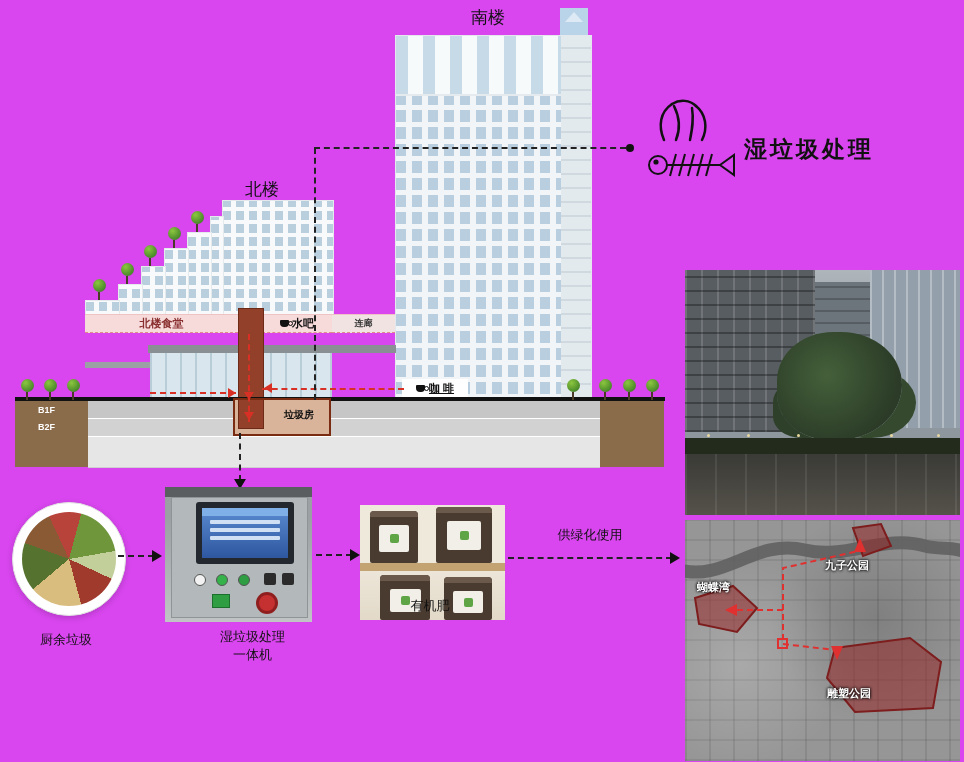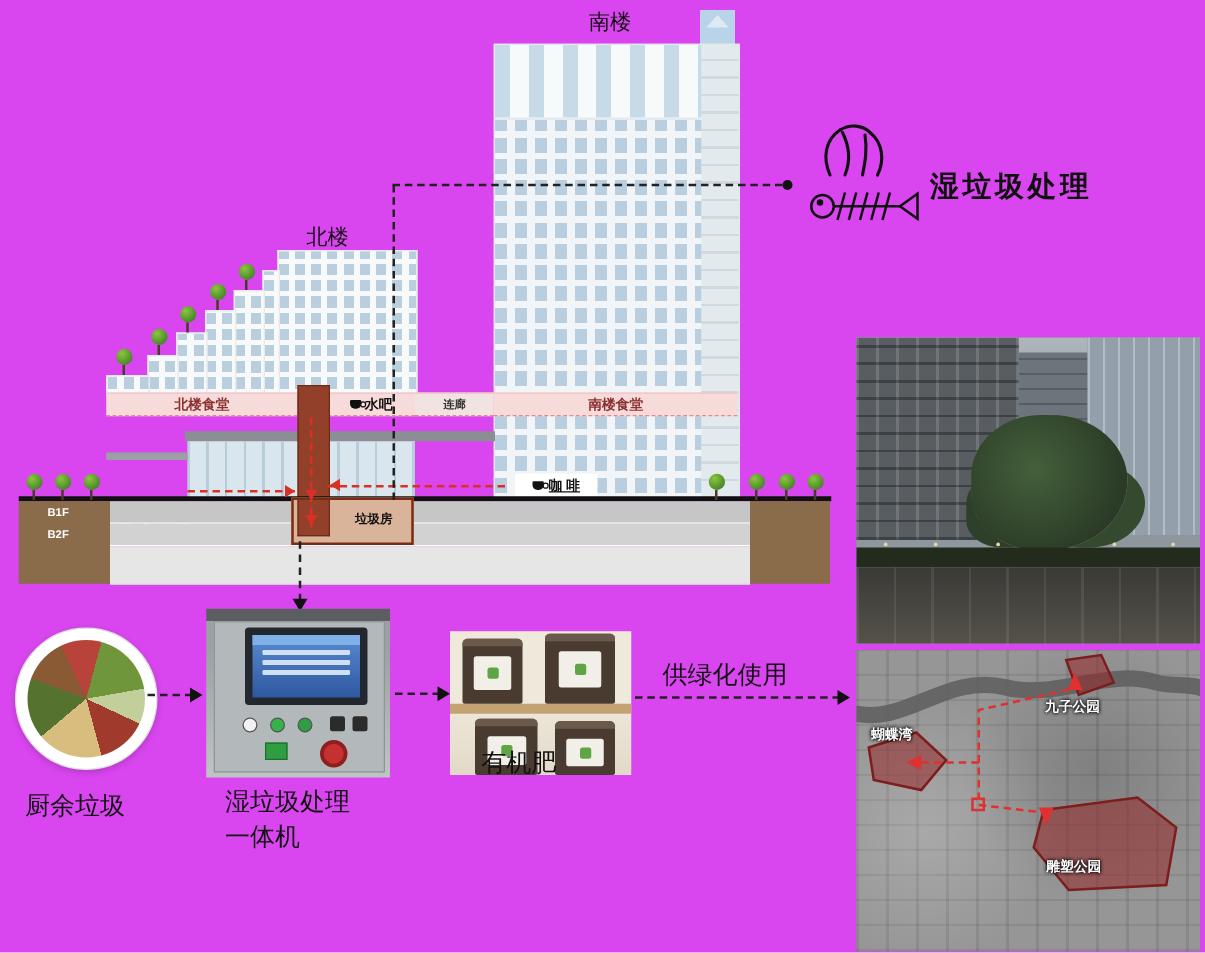--- a/index.html
+++ b/index.html
@@ -67,21 +67,21 @@
   .arr-right{width:0;height:0;border-top:6px solid transparent;border-bottom:6px solid transparent;border-left:10px solid #111;}
   .arr-down{width:0;height:0;border-left:6px solid transparent;border-right:6px solid transparent;border-top:10px solid #111;}
   .r-arr-right{width:0;height:0;border-top:5px solid transparent;border-bottom:5px solid transparent;border-left:8px solid #d93025;}
   .r-arr-left{width:0;height:0;border-top:5px solid transparent;border-bottom:5px solid transparent;border-right:8px solid #d93025;}
   .r-arr-down{width:0;height:0;border-left:5px solid transparent;border-right:5px solid transparent;border-top:8px solid #d93025;}
   .dot{width:8px;height:8px;border-radius:50%;background:#111;}
 
   
   .big-title{font-size:23px;font-weight:bold;letter-spacing:3px;}
   .bld-label{font-size:17px;text-align:center;}
-  .cap{font-size:20px;text-align:left;line-height:1.4;}
+  .cap{font-size:13px;text-align:center;line-height:1.4;}
 
   
   .photo{overflow:hidden;}
   .plate{border-radius:50%;background:#fff;border:1px solid #e0e0e0;box-shadow:0 2px 6px rgba(0,0,0,.18);}
   .plate .food{position:absolute;left:9px;top:9px;right:9px;bottom:9px;border-radius:50%;
     background:conic-gradient(from 15deg,#6f963b 0 65deg,#c2cf9a 65deg 100deg,#a03a2c 100deg 150deg,
       #d9bd7e 150deg 215deg,#55722f 215deg 275deg,#8a5a35 275deg 320deg,#b8433a 320deg 360deg);}
 
   .machine{background:linear-gradient(180deg,#5a5e60 0 10px,#9aa0a3 10px 30px,#c0c4c5 100%);}
   .m-body{position:absolute;left:6px;top:10px;width:135px;height:119px;background:#b3b8ba;border:1px solid #8f9496;}
@@ -157,35 +157,32 @@
   <div class="abs tree" style="left:167px;top:227px;"></div>
   <div class="abs tree" style="left:190px;top:211px;"></div>
 
   <div class="abs pink ctr" style="left:85px;top:314px;width:153px;height:17px;">
       <span>北楼食堂</span>
     </div>
   <div class="abs pink ctr" style="left:262px;top:314px;width:70px;height:17px;color:#111;"><span class="cup"></span>&nbsp;<span>水吧</span></div>
   <div class="abs pink gray ctr" style="left:332px;top:314px;width:63px;height:17px;">
       <span>连廊</span>
     </div>
-  <div class="abs pink ctr" style="left:395px;top:314px;width:195px;height:17px;">
-      <span>南楼食堂</span>
-    </div>
 
   <div class="abs gray-bar" style="left:148px;top:345px;width:248px;height:8px;"></div>
   <div class="abs n-glass" style="left:150px;top:353px;width:182px;height:45px;"></div>
   <div class="abs ledge" style="left:85px;top:362px;width:65px;height:6px;"></div>
 
   <div class="abs chute" style="left:238px;top:308px;width:24px;height:124px;"></div>
 
   <div class="abs coffee ctr" style="left:96px;top:380px;width:54px;height:17px;margin-top:33px;">
       <span class="cup"></span>
       <span>咖啡</span>
     </div>
-  <div class="abs coffee ctr" style="left:412px;top:379px;width:66px;height:18px;text-decoration:underline;">
+  <div class="abs coffee ctr" style="left:402px;top:379px;width:66px;height:18px;text-decoration:underline;">
       <span class="cup"></span>
       <span>咖 啡</span>
     </div>
 
   <div class="abs gline" style="left:15px;top:397px;width:650px;height:4px;"></div>
   <div class="abs soil" style="left:15px;top:401px;width:73px;height:66px;"></div>
   <div class="abs soil" style="left:600px;top:401px;width:64px;height:66px;"></div>
   <div class="abs base1" style="left:88px;top:401px;width:512px;height:17px;"></div>
   <div class="abs base2" style="left:88px;top:419px;width:512px;height:17px;"></div>
   <div class="abs base3" style="left:88px;top:437px;width:512px;height:30px;"></div>
@@ -329,17 +326,17 @@
       <polygon points="168,8 196,4 206,26 178,36" fill="rgba(150,40,40,0.55)" stroke="#7d1d1d" stroke-width="2"></polygon>
       <polygon points="150,128 225,118 256,142 248,188 170,192 142,158" fill="rgba(150,40,40,0.55)" stroke="#7d1d1d" stroke-width="2"></polygon>
       <path d="M52 90 L98 90 L98 124 L150 130" fill="none" stroke="#e03030" stroke-width="2" stroke-dasharray="6 4"></path>
       <path d="M98 90 L98 48 L178 30" fill="none" stroke="#e03030" stroke-width="2" stroke-dasharray="6 4"></path>
       <rect x="93" y="119" width="9" height="9" fill="none" stroke="#e03030" stroke-width="2"></rect>
       <polygon points="52,84 40,90 52,96" fill="#e03030"></polygon>
       <polygon points="169,32 175,18 181,32" fill="#e03030"></polygon>
       <polygon points="146,126 158,126 152,140" fill="#e03030"></polygon>
     </svg>
     <div class="map-label" style="left:12px;top:60px;">蝴蝶湾</div>
-    <div class="map-label" style="left:151px;top:38px;">九子公园</div>
-    <div class="map-label" style="left:152px;top:166px;">雕塑公园</div>
+    <div class="map-label" style="left:140px;top:38px;">九子公园</div>
+    <div class="map-label" style="left:142px;top:166px;">雕塑公园</div>
   </div>
 
 </div>
 
 </body></html>

